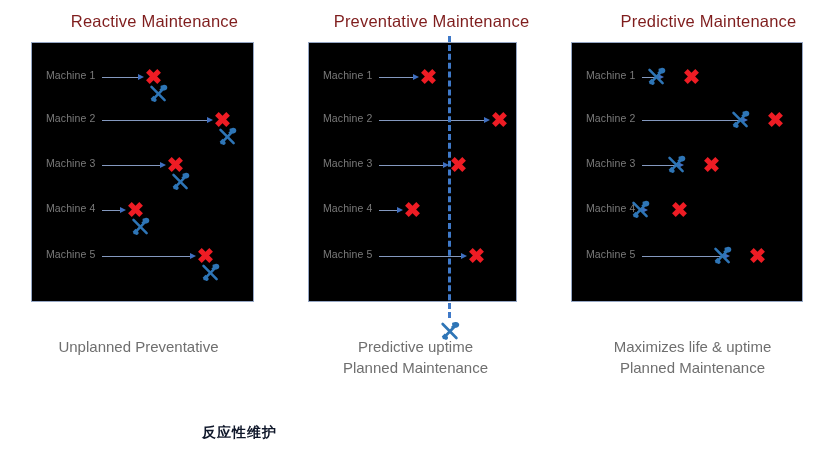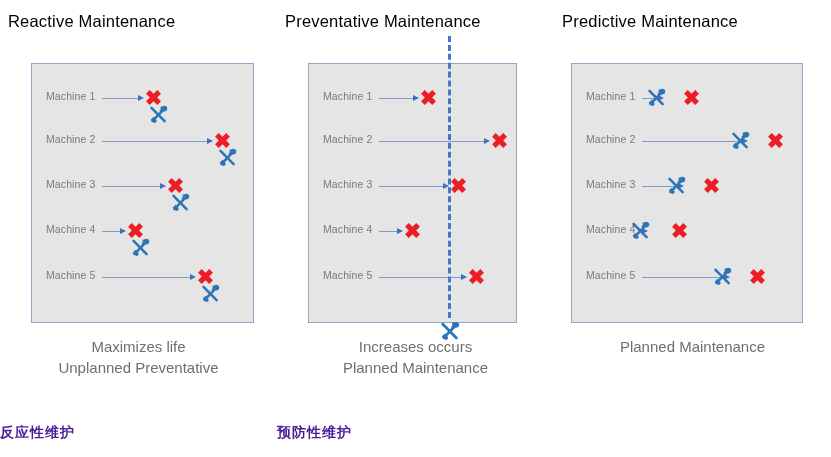--- a/index.html
+++ b/index.html
@@ -28,40 +28,39 @@
     width: 277px;
     height: 457px;
   }
   .panel-reactive     { left: 0px; }
   .panel-preventative { left: 277px; }
   .panel-predictive   { left: 554px; }
 
   .panel-title {
     position: absolute;
     top: 12px;
-    left: 8px;
+    left: 16px;
     width: 277px;
-    text-align: left;
+    text-align: center;
     font-size: 16.5px;
     font-weight: 400;
-    color: #000000;
+    color: #7f1d1d;
     letter-spacing: .2px;
     white-space: nowrap;
   }
 
   .panel-box {
     position: absolute;
     top: 42px;
     left: 31px;
     width: 223px;
     height: 260px;
     border: 1px solid #95a6c4;
     box-sizing: border-box;
-    background: #e5e5e5;
-    margin-top: 21px;
+    background: #000000;
   }
   .panel-preventative .panel-box { left: 31px; width: 209px; }
   .panel-predictive   .panel-box { left: 17px; width: 232px; }
 
   
   .row {
     position: absolute;
     left: 0;
     height: 0;
     width: 100%;
@@ -132,24 +131,24 @@
     line-height: 21px;
     color: #6f6f6f;
     font-weight: 400;
   }
   .caption-line { display: block; white-space: nowrap; }
 
   .caption-cn {
     position: absolute;
     left: 0;
     width: 277px;
-    text-align: left;
+    text-align: right;
     font-size: 14px;
     font-weight: 700;
-    color: #4c1d95;
+    color: #0f172a;
     letter-spacing: 1px;
   }
 </style>
 </head>
 <body>
 
 <div class="board">
 
 <div class="panel panel-reactive">
       <div class="panel-title">Reactive Maintenance</div>
@@ -254,21 +253,20 @@
                 <line x1="19.4" y1="4.6" x2="5.2" y2="19.4"></line>
               </g>
               <path d="M17.6 2.2 c1.9-.5 3.7.4 4.3 2 .6 1.7-.4 3.5-2.2 4.1 -1.1.4-2.2.2-3-.4 l-1.6 1.7 -2.1-2.1 1.7-1.6 c-.5-.8-.6-1.9-.2-2.8 z" fill="#2e75b6"></path>
               <path d="M3.0 18.0 l2.9 2.9 c.9.9 2.4.9 3.3 0 .9-.9.9-2.4 0-3.3 l-2.9-2.9 z" fill="#2e75b6"></path>
               <path d="M2.3 2.6 l4.0 1.0 1.0 4.0 -1.5 1.5 -4.0-1.0 -1.0-4.0 z" fill="#2e75b6" opacity="0"></path>
             </svg>
           </div>
         </div>
       </div>
       <div class="caption" style="top: 336px;">
-        <span class="caption-line">Maximizes life</span>
         <span class="caption-line">Unplanned Preventative</span>
       </div>
       <div class="caption-cn" style="top: 424px;">反应性维护</div>
     </div>
     <div class="panel panel-preventative">
       <div class="panel-title">Preventative Maintenance</div>
       <div class="panel-box">
         <div class="row" style="top: 34px;">
           <div class="machine-label">Machine 1</div>
           <div class="arrow-line" style="left: 70px; width: 34px;"></div>
@@ -326,24 +324,23 @@
           <g stroke="#2e75b6" stroke-width="2.9" stroke-linecap="round" fill="none">
             <line x1="4.0" y1="4.4" x2="19.0" y2="19.6"></line>
             <line x1="19.4" y1="4.6" x2="5.2" y2="19.4"></line>
           </g>
           <path d="M17.6 2.2 c1.9-.5 3.7.4 4.3 2 .6 1.7-.4 3.5-2.2 4.1 -1.1.4-2.2.2-3-.4 l-1.6 1.7 -2.1-2.1 1.7-1.6 c-.5-.8-.6-1.9-.2-2.8 z" fill="#2e75b6"></path>
           <path d="M3.0 18.0 l2.9 2.9 c.9.9 2.4.9 3.3 0 .9-.9.9-2.4 0-3.3 l-2.9-2.9 z" fill="#2e75b6"></path>
           <path d="M2.3 2.6 l4.0 1.0 1.0 4.0 -1.5 1.5 -4.0-1.0 -1.0-4.0 z" fill="#2e75b6" opacity="0"></path>
         </svg>
       </div>
       <div class="caption" style="top: 336px;">
-        <span class="caption-line">Increases occurs</span>
+        <span class="caption-line">Predictive uptime</span>
         <span class="caption-line">Planned Maintenance</span>
       </div>
-      <div class="caption-cn" style="top: 424px;">预防性维护</div>
     </div>
     <div class="panel panel-predictive">
       <div class="panel-title">Predictive Maintenance</div>
       <div class="panel-box">
         <div class="row" style="top: 34px;">
           <div class="machine-label">Machine 1</div>
           <div class="arrow-line" style="left: 70px; width: 16px;"></div>
           <div class="arrow-head" style="left: 86px;"></div>
           <div class="wrench-icon" style="left: 74px; top: -11px;">
             <svg viewBox="0 0 24 24" aria-hidden="true">
@@ -441,17 +438,18 @@
             </svg>
           </div>
           <div class="x-icon" style="left: 176px; top: -10px;">
             <svg viewBox="0 0 24 24" aria-hidden="true">
               <path d="M7.2 2.6 12 7.4 16.8 2.6 21.4 7.2 16.6 12 21.4 16.8 16.8 21.4 12 16.6 7.2 21.4 2.6 16.8 7.4 12 2.6 7.2 Z" fill="#ee1c24"></path>
             </svg>
           </div>
         </div>
       </div>
       <div class="caption" style="top: 336px;">
+        <span class="caption-line">Maximizes life &amp; uptime</span>
         <span class="caption-line">Planned Maintenance</span>
       </div>
       <div class="caption-cn" style="top: 449px; margin-top: 20px;">预测性维护</div>
     </div>
   </div>
 
 </body></html>

